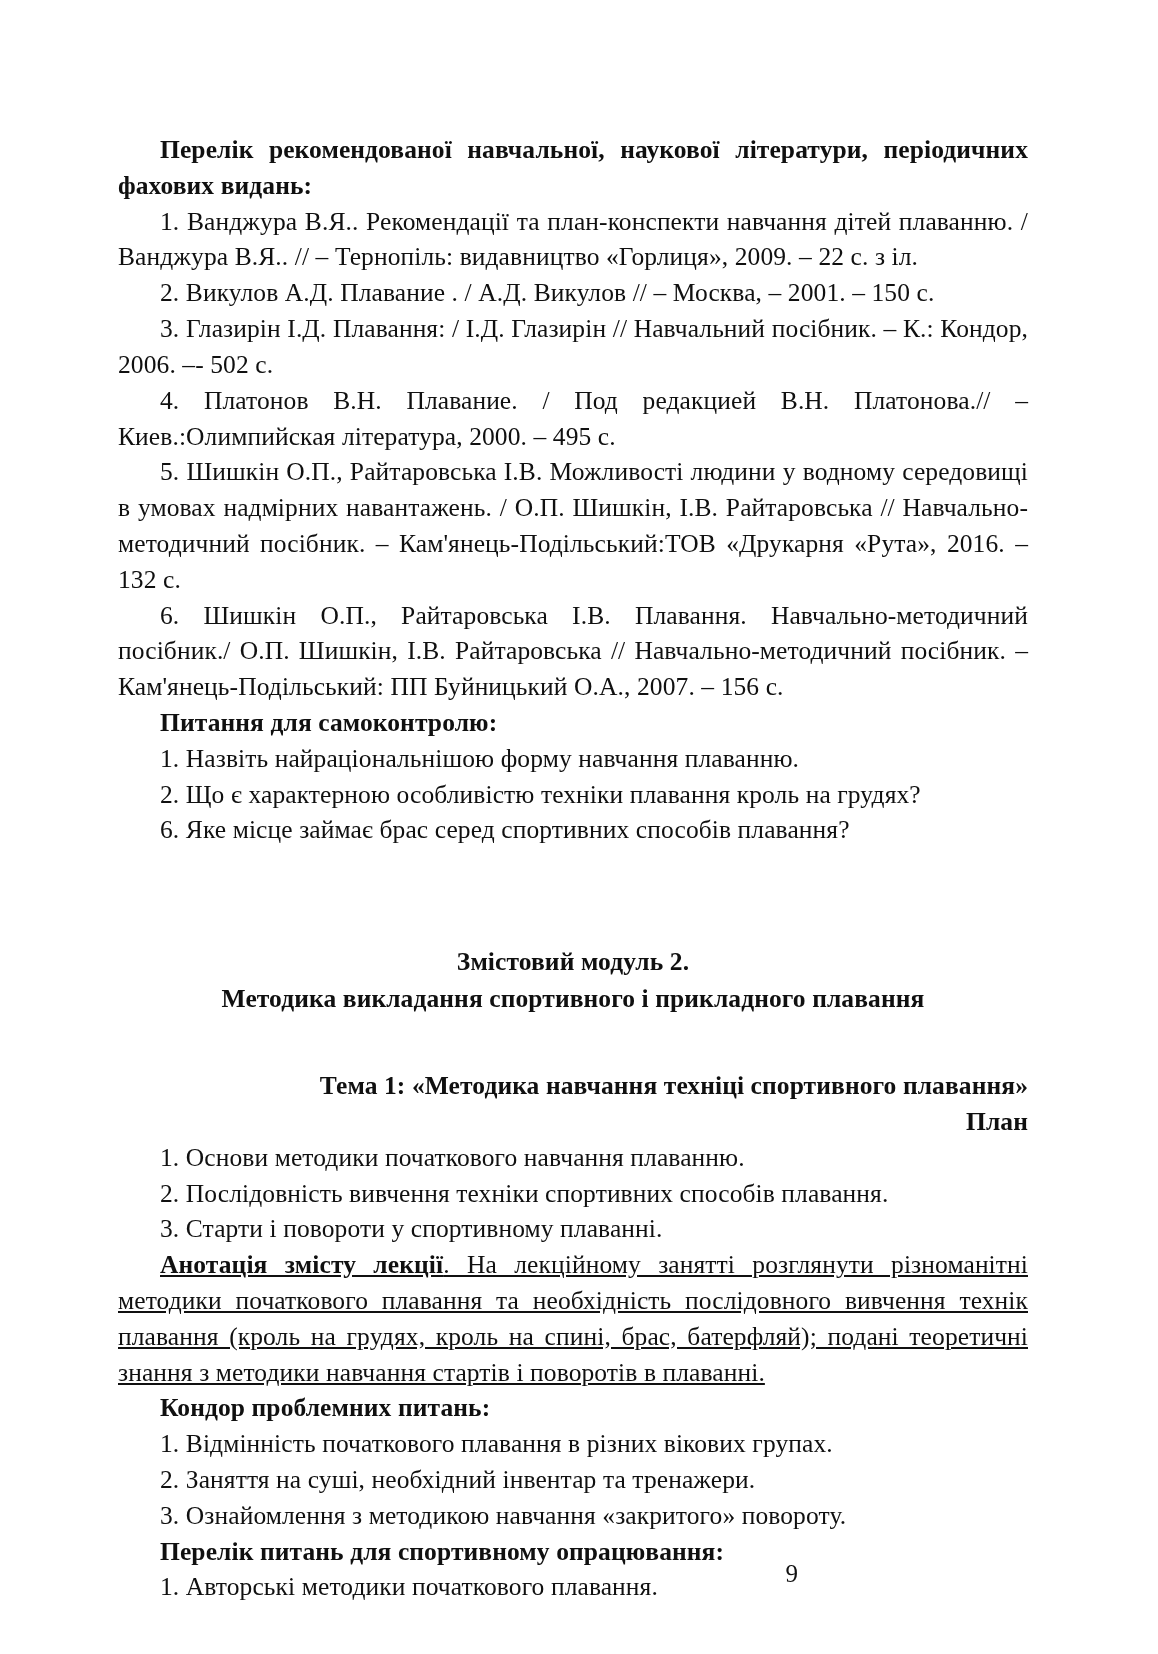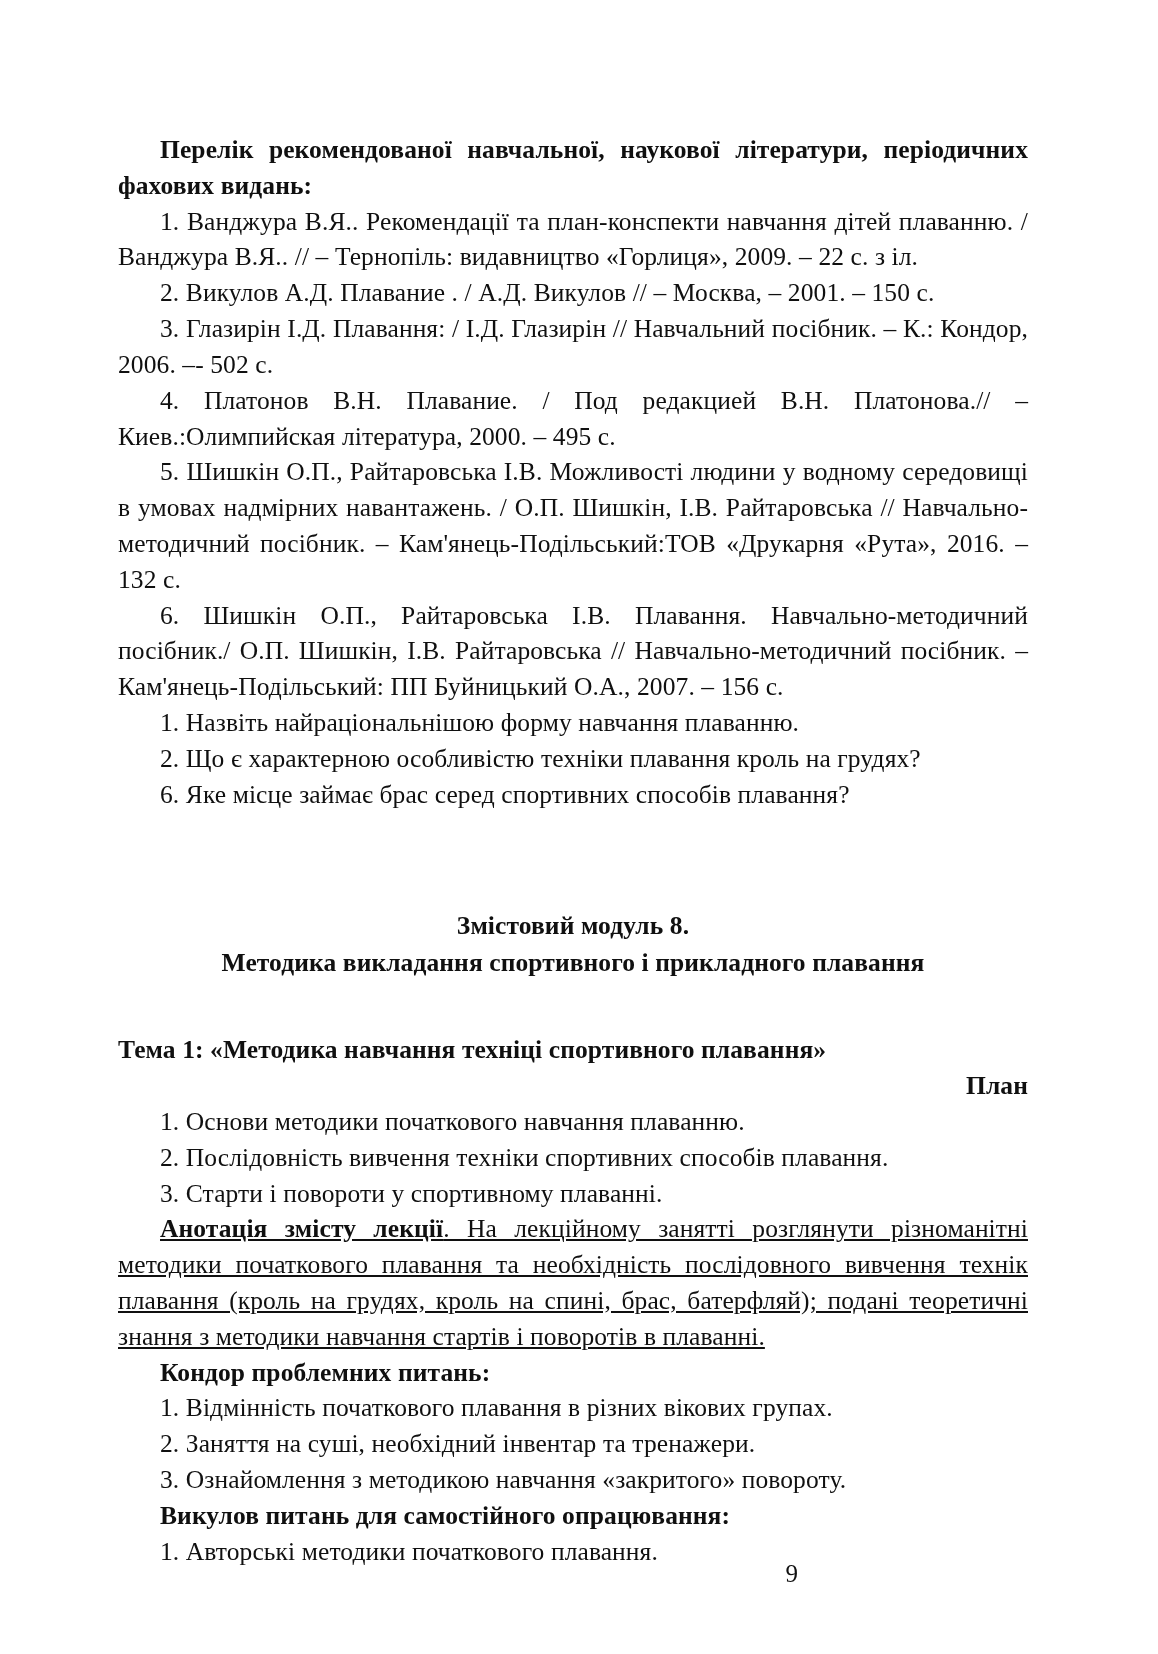--- a/index.html
+++ b/index.html
@@ -76,21 +76,21 @@
   .module-block p {
     text-align: center;
     text-indent: 0;
     font-weight: bold;
     font-size: 25.5px;
     line-height: 1.44;
   }
 
   .theme-head {
     margin-top: 50px;
-    text-align: left;
+    text-align: right;
     font-weight: bold;
     font-size: 25.5px;
     line-height: 1.42;
     text-indent: 0;
   }
 
   
   .page-number {
     position: absolute;
     right: 128px;
@@ -107,43 +107,44 @@
 
     <p class="bold-head">Перелік рекомендованої навчальної, наукової літератури, періодичних фахових видань:</p>
 
     <p class="ref">1. Ванджура В.Я.. Рекомендації та план-конспекти навчання дітей плаванню. / Ванджура В.Я.. // – Тернопіль: видавництво «Горлиця», 2009. – 22 с. з іл.</p>
     <p class="ref">2. Викулов А.Д. Плавание . / А.Д. Викулов // –  Москва, –  2001. – 150 с.</p>
     <p class="ref">3. Глазирін І.Д. Плавання: / І.Д.  Глазирін // Навчальний посібник. –  К.: Кондор, 2006.  –- 502 с.</p>
     <p class="ref">4. Платонов В.Н. Плавание. / Под редакцией В.Н. Платонова.// – Киев.:Олимпийская література, 2000. –  495 с.</p>
     <p class="ref">5. Шишкін О.П., Райтаровська І.В. Можливості людини у водному середовищі в умовах надмірних навантажень. / О.П. Шишкін, І.В. Райтаровська // Навчально-методичний посібник. –  Кам'янець-Подільський:ТОВ «Друкарня «Рута», 2016. –  132 с.</p>
     <p class="ref">6. Шишкін О.П., Райтаровська І.В. Плавання. Навчально-методичний посібник./ О.П. Шишкін, І.В. Райтаровська // Навчально-методичний посібник. –  Кам'янець-Подільський: ПП Буйницький О.А., 2007. –  156 с.</p>
 
+    <p class="bold-head">Питання для самоконтролю:</p>
     <p class="item">1. Назвіть найраціональнішою форму навчання плаванню.</p>
     <p class="item">2. Що є характерною особливістю техніки плавання кроль на грудях?</p>
     <p class="item">6. Яке місце займає брас серед спортивних способів плавання?</p>
 
     <div class="module-block">
-      <p>Змістовий модуль 8.</p>
+      <p>Змістовий модуль 2.</p>
       <p>Методика викладання спортивного і прикладного плавання</p>
     </div>
 
     <p class="theme-head">Тема 1: «Методика навчання техніці спортивного плавання»</p>
 
     <p class="plain-left" style="font-weight:bold;">План</p>
 
     <p class="item">1. Основи методики початкового навчання плаванню.</p>
     <p class="item">2. Послідовність вивчення техніки спортивних способів плавання.</p>
     <p class="item">3. Старти і повороти у спортивному плаванні.</p>
 
     <p class="run"><span class="lead">Анотація змісту лекції</span><span>. На лекційному занятті розглянути різноманітні методики початкового плавання та необхідність послідовного вивчення технік плавання (кроль на грудях, кроль на спині, брас, батерфляй); подані теоретичні знання з методики навчання стартів і поворотів в плаванні.</span></p>
 
     <p class="bold-head">Кондор проблемних питань:</p>
     <p class="item">1. Відмінність початкового плавання в різних вікових групах.</p>
     <p class="item">2. Заняття на суші, необхідний інвентар та тренажери.</p>
     <p class="item">3. Ознайомлення з методикою навчання «закритого» повороту.</p>
 
-    <p class="bold-head">Викулов питань для самостійного опрацювання:</p>
+    <p class="bold-head">Перелік питань для спортивному опрацювання:</p>
     <p class="item">1. Авторські методики початкового плавання.</p>
 
   </div>
 
   <div class="page-number">9</div>
 </div>
 
 </body></html>

